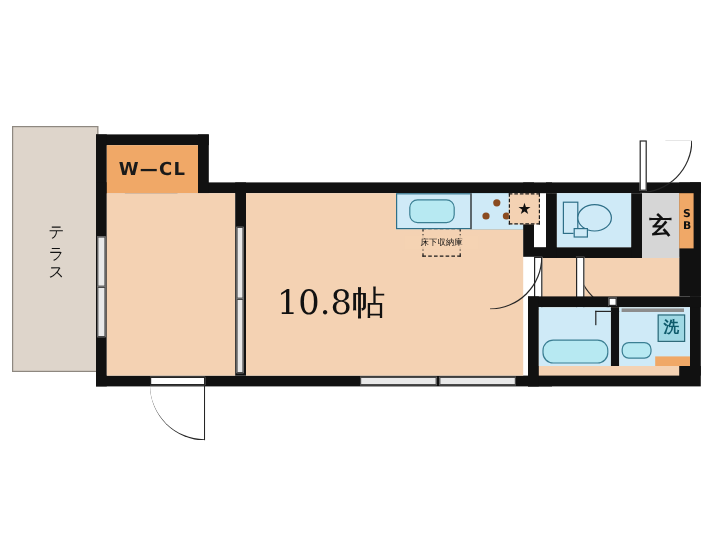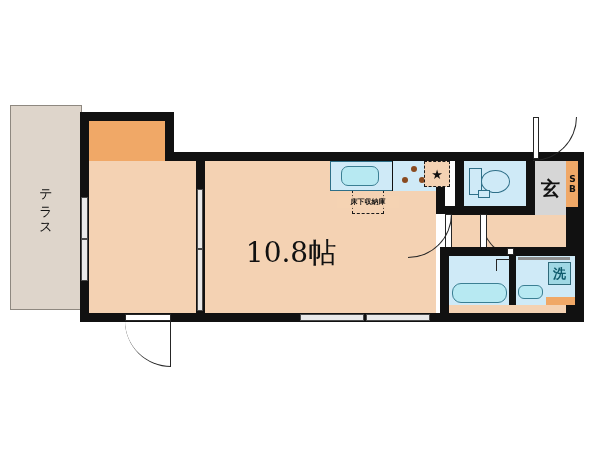--- a/index.html
+++ b/index.html
@@ -17,21 +17,21 @@
   .water{background:#cfeaf7;}
   .white{background:#ffffff;}
   .sb{background:#f0a867;}
 
   
   .lbl{display:flex;align-items:center;justify-content:center;
        color:#111;line-height:1;white-space:pre;}
   .vert{writing-mode:vertical-rl;text-orientation:upright;letter-spacing:2px;}
   .big{font-family:"DejaVu Serif","Liberation Serif",serif;}
   .wcl{font-weight:700;font-size:15px;letter-spacing:1px;color:#1a1a1a;}
-  .micro{font-size:7px;font-weight:bold;}
+  .micro{font-size:7px;}
 
   
   .sink-basin{background:#b7e9f2;border:1.4px solid #3b7f93;border-radius:7px;}
   .tub{background:#b7e9f2;border:1.6px solid #3b7f93;border-radius:9px;}
   .burner{background:#8a4b20;border-radius:50%;}
   .stove-pan{background:#cfeaf7;border-left:1.6px solid #111;}
   .toilet-bowl{background:#cfeaf7;border:1.5px solid #2e6f88;border-radius:50%;}
   .toilet-tank{background:#cfeaf7;border:1.5px solid #2e6f88;}
   .vanity-bowl{background:#b7e9f2;border:1.5px solid #3b7f93;border-radius:6px;}
   .wm-outer{background:#9fd8e4;border:1px solid #2f6a7a;}
@@ -71,37 +71,38 @@
 
   <div class="abs wall" style="left:575px;top:247px;width:9px;height:66px;"></div>
 
   <div class="abs wall" style="left:455px;top:152px;width:129px;height:9px;"></div>
 
   <div class="abs wall" style="left:566px;top:152px;width:18px;height:95px;"></div>
 
   <div class="abs wall" style="left:440px;top:305px;width:144px;height:17px;"></div>
 
   <div class="abs closet" style="left:89px;top:121px;width:76px;height:40px;"></div>
+  <div class="abs lbl wcl" style="left:89px;top:121px;width:76px;height:40px;">W—CL</div>
 
   <div class="abs white" style="left:104px;top:161px;width:44px;height:6px;border:1px solid #333;"></div>
   <div class="abs" style="left:117px;top:167px;">
     <div class="tri"></div>
   </div>
 
   <div class="abs room" style="left:89px;top:161px;width:107px;height:152px;"></div>
 
   <div class="abs slider-v" style="left:81px;top:197px;width:7px;height:42px;"></div>
   <div class="abs slider-v" style="left:81px;top:239px;width:7px;height:42px;"></div>
 
   <div class="abs wall" style="left:196px;top:152px;width:9px;height:161px;"></div>
   <div class="abs slider-v" style="left:197px;top:189px;width:6px;height:60px;"></div>
   <div class="abs slider-v" style="left:197px;top:249px;width:6px;height:62px;"></div>
 
   <div class="abs room" style="left:205px;top:161px;width:231px;height:152px;"></div>
-  <div class="abs lbl big" style="left:225px;top:236px;width:132px;height:34px;font-size:28px;">10.8帖</div>
+  <div class="abs lbl big" style="left:210px;top:236px;width:132px;height:34px;font-size:28px;">10.8帖</div>
 
   <div class="abs dashbox" style="left:352px;top:190px;width:32px;height:24px;"></div>
   <div class="abs lbl micro" style="left:337px;top:196px;width:62px;height:12px;background:rgba(244,210,179,.92);">床下収納庫</div>
 
   <div class="abs water" style="left:330px;top:161px;width:108px;height:30px;border:1.4px solid #2e6f88;"></div>
   <div class="abs sink-basin" style="left:341px;top:166px;width:38px;height:20px;"></div>
   <div class="abs stove-pan" style="left:392px;top:161px;width:46px;height:30px;"></div>
   <div class="abs burner" style="left:411px;top:166px;width:6px;height:6px;"></div>
   <div class="abs burner" style="left:402px;top:177px;width:6px;height:6px;"></div>
   <div class="abs burner" style="left:419px;top:177px;width:6px;height:6px;"></div>

